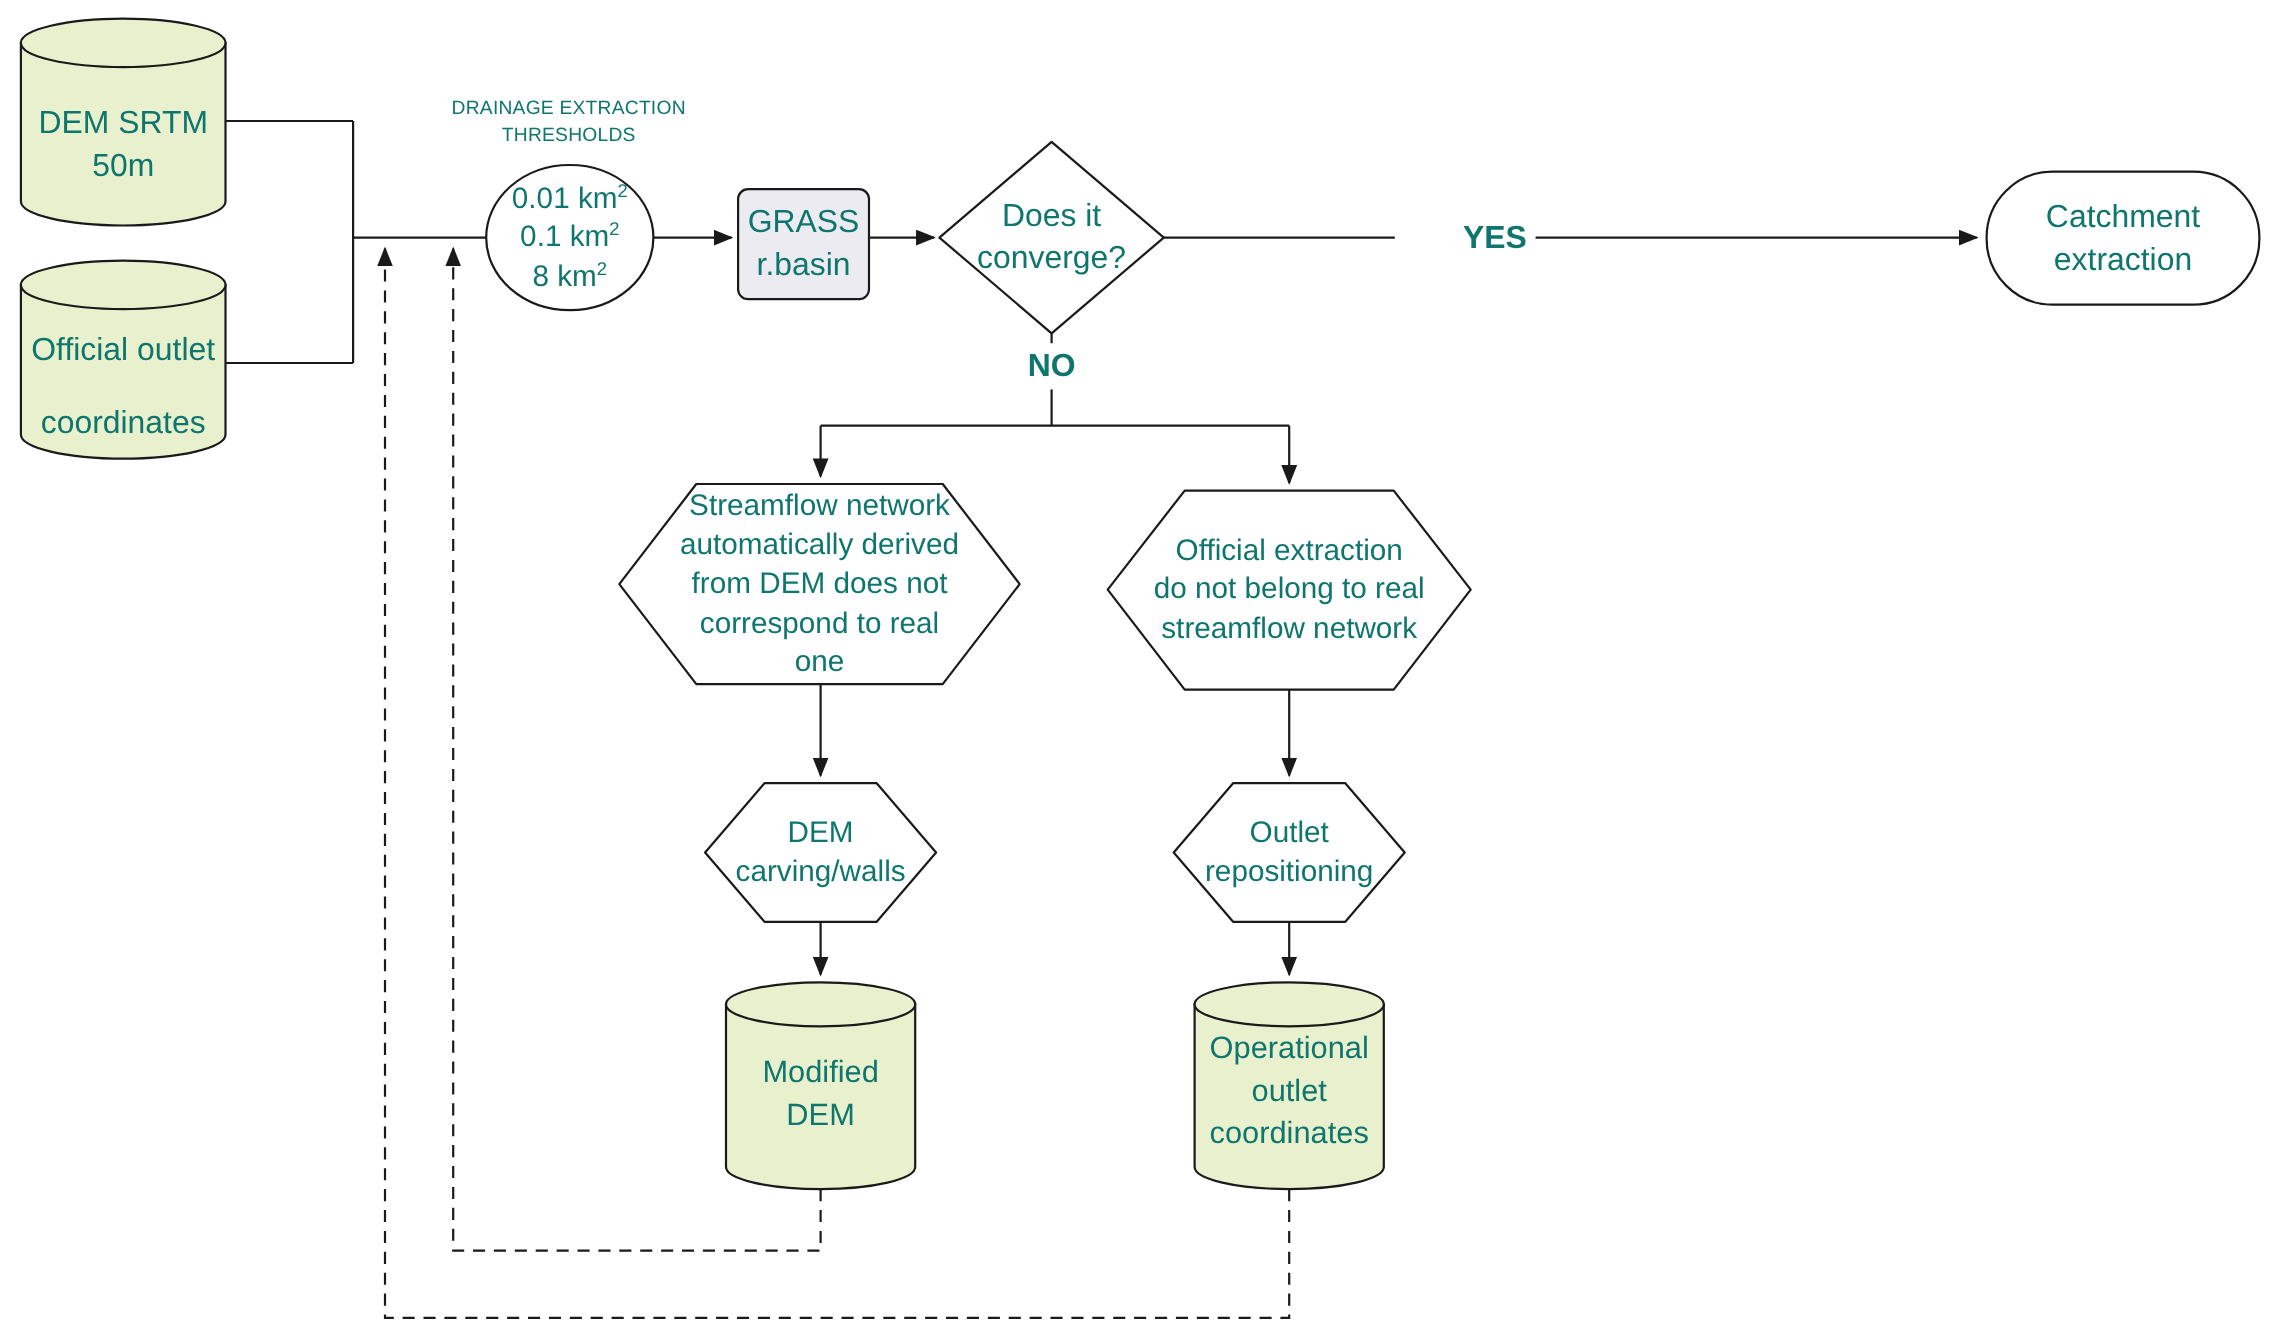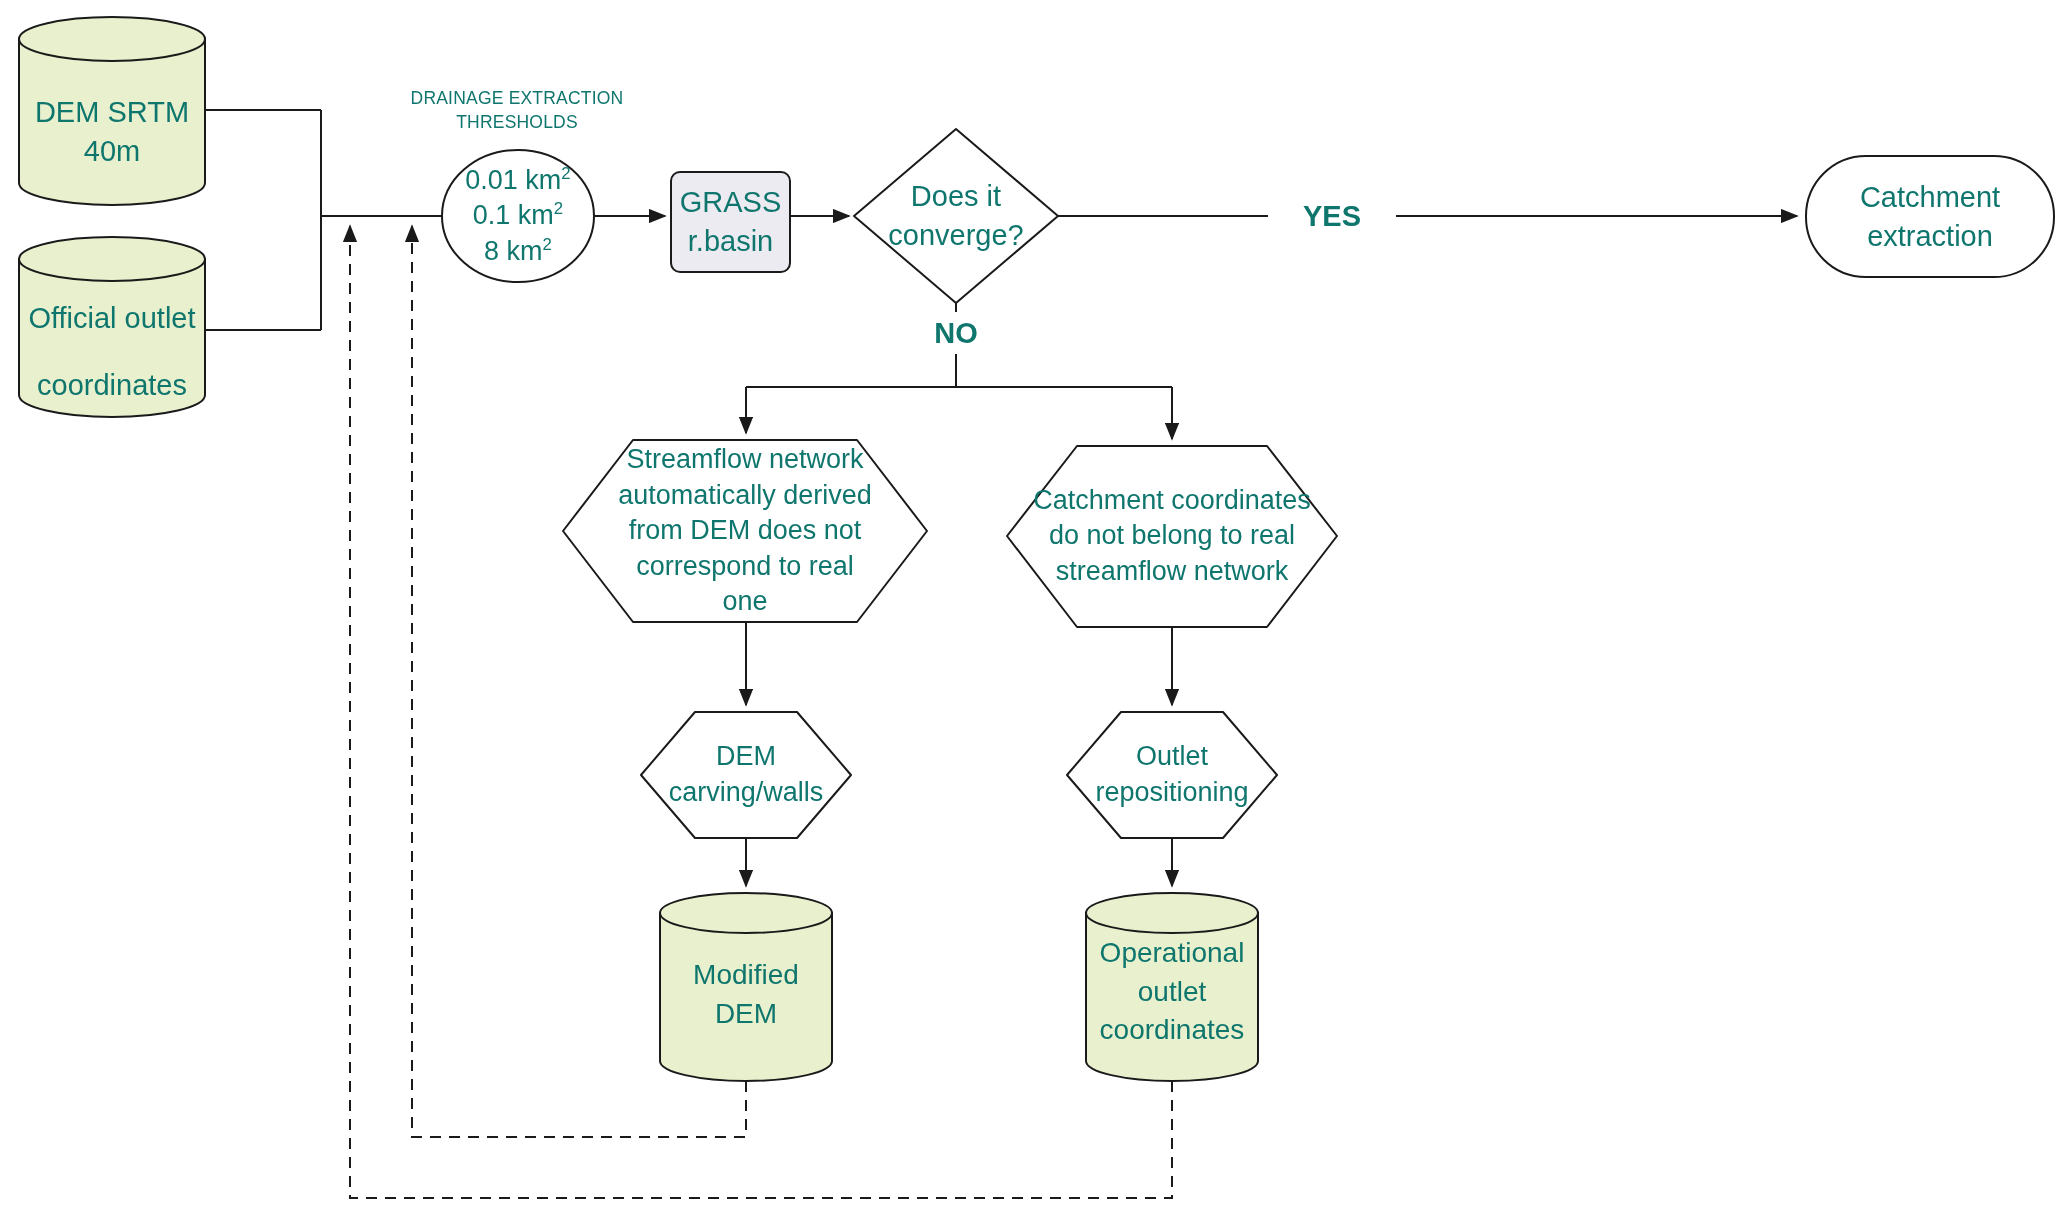--- a/index.html
+++ b/index.html
@@ -103,21 +103,21 @@
       <path class="shape" style="fill:var(--fill-green)" d="M1086 913 V1061 A86 20 0 0 0 1258 1061 V913 Z"></path>
       <ellipse class="shape" style="fill:var(--fill-green)" cx="1172" cy="913" rx="86" ry="20"></ellipse>
     </g>
 
     <path class="wire dashed" d="M746 1081 V1137 H412 V226" marker-end="url(#arrow)"></path>
     <path class="wire dashed" d="M1172 1081 V1198 H350 V226" marker-end="url(#arrow)"></path>
   </svg>
 
   <div class="lbl f29" style="left:12px;top:84px;width:200px;height:96px;">
     <div class="tl">DEM SRTM</div>
-    <div class="tl">40m</div>
+    <div class="tl">50m</div>
   </div>
 
   <div class="lbl f29" style="left:12px;top:304px;width:200px;height:96px;gap:28px;">
     <div class="tl">Official outlet</div>
     <div class="tl">coordinates</div>
   </div>
 
   <div class="lbl caps" style="left:369px;top:86px;width:296px;height:50px;">
     <div class="tl">DRAINAGE EXTRACTION</div>
     <div class="tl">THRESHOLDS</div>
@@ -132,21 +132,21 @@
   <div class="grass-box f29">
     <div class="tl">GRASS</div>
     <div class="tl">r.basin</div>
   </div>
 
   <div class="lbl f29" style="left:876px;top:172px;width:160px;height:88px;">
     <div class="tl">Does it</div>
     <div class="tl">converge?</div>
   </div>
 
-  <div class="lbl f29 bold" style="left:1276px;top:194px;width:112px;height:44px;">
+  <div class="lbl f29 bold" style="left:1276px;top:194px;width:112px;height:44px;align-items:flex-end;">
     <div class="tl">YES</div>
   </div>
 
   <div class="lbl f29 bold" style="left:916px;top:312px;width:80px;height:42px;">
     <div class="tl">NO</div>
   </div>
 
   <div class="stadium f29">
     <div class="tl">Catchment</div>
     <div class="tl">extraction</div>
@@ -154,21 +154,21 @@
 
   <div class="lbl f27" style="left:595px;top:451px;width:300px;height:160px;">
     <div class="tl">Streamflow network</div>
     <div class="tl">automatically derived</div>
     <div class="tl">from DEM does not</div>
     <div class="tl">correspond to real</div>
     <div class="tl">one</div>
   </div>
 
   <div class="lbl f27" style="left:1037px;top:471px;width:270px;height:130px;">
-    <div class="tl">Catchment coordinates</div>
+    <div class="tl">Official extraction</div>
     <div class="tl">do not belong to real</div>
     <div class="tl">streamflow network</div>
   </div>
 
   <div class="lbl f27" style="left:656px;top:737px;width:180px;height:76px;">
     <div class="tl">DEM</div>
     <div class="tl">carving/walls</div>
   </div>
 
   <div class="lbl f27" style="left:1082px;top:737px;width:180px;height:76px;">

